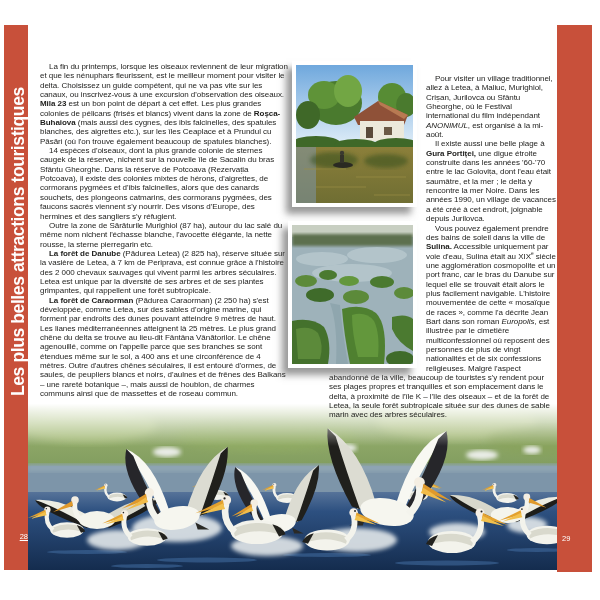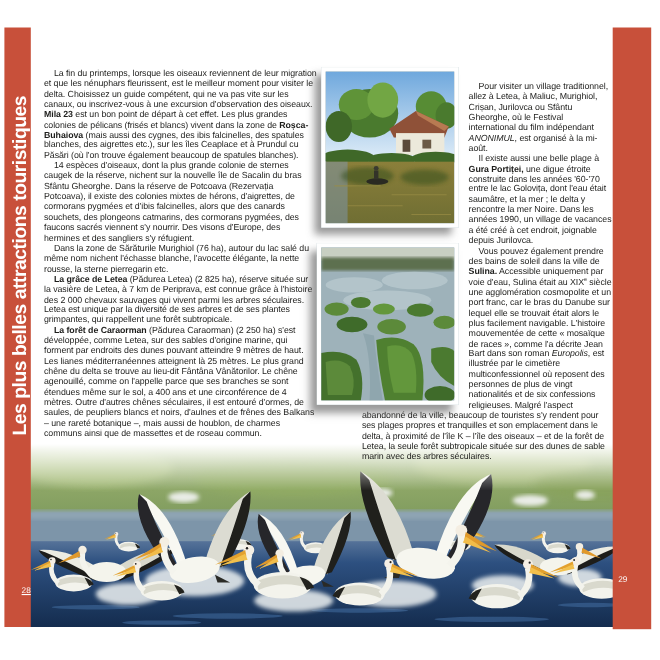--- a/index.html
+++ b/index.html
@@ -12,21 +12,21 @@
   .bar-left{left:4px;top:25px;width:24px;height:545px;}
   .bar-right{left:557px;top:25px;width:35px;height:547px;}
   .vertical-title{
     position:absolute;left:3px;top:371px;width:326px;height:22px;
     transform:rotate(-90deg);transform-origin:0 0;
     color:#fff;font-size:17.5px;font-weight:600;letter-spacing:-0.4px;
     white-space:nowrap;line-height:22px;
   }
   .page-num{position:absolute;color:#fff;font-size:7.5px;line-height:8px;}
   .num-left{right:0;top:508px;text-decoration:underline;}
-  .num-right{left:5px;top:498px;}
+  .num-right{left:5px;top:510px;}
   
   .textcol{position:absolute;z-index:2;font-size:8px;line-height:9.35px;letter-spacing:-0.05px;}
   .col-left{left:40px;top:62px;width:248px;}
   .col-right{left:329px;top:74px;width:227px;}
   .para{margin:0;text-indent:9px;}
   .para sup{font-size:0.6em;line-height:0;}
   .wrap-spacer{float:left;width:97px;height:296px;}
   
   .photo{position:absolute;z-index:4;border:4px solid #fff;box-sizing:border-box;
          box-shadow:-6px 7px 7px rgba(70,70,70,.55);background:#9db2ba;}
@@ -139,22 +139,22 @@
       <use href="#pswim" transform="translate(520,135) scale(0.85)"></use>
       <use href="#pswim" transform="translate(425,142) scale(-1,1)"></use>
       <use href="#pswim" transform="translate(40,130) scale(0.7)"></use>
     </svg>
     <div class="fade-top"></div>
   </figure>
 
   <div class="textcol col-left">
       <p class="para"><span>La fin du printemps, lorsque les oiseaux reviennent de leur migration et que les nénuphars fleurissent, est le meilleur moment pour visiter le delta. Choisissez un guide compétent, qui ne va pas vite sur les canaux, ou inscrivez-vous à une excursion d'observation des oiseaux. </span><span style="font-weight: bold;">Mila 23</span><span> est un bon point de départ à cet effet. Les plus grandes colonies de pélicans (frisés et blancs) vivent dans la zone de </span><span style="font-weight: bold;">Roșca-Buhaiova</span><span> (mais aussi des cygnes, des ibis falcinelles, des spatules blanches, des aigrettes etc.), sur les îles Ceaplace et à Prundul cu Păsări (où l'on trouve également beaucoup de spatules blanches).</span></p>
       <p class="para"><span>14 espèces d'oiseaux, dont la plus grande colonie de sternes caugek de la réserve, nichent sur la nouvelle île de Sacalin du bras Sfântu Gheorghe. Dans la réserve de Potcoava (Rezervația Potcoava), il existe des colonies mixtes de hérons, d'aigrettes, de cormorans pygmées et d'ibis falcinelles, alors que des canards souchets, des plongeons catmarins, des cormorans pygmées, des faucons sacrés viennent s'y nourrir. Des visons d'Europe, des hermines et des sangliers s'y réfugient.</span></p>
-      <p class="para"><span>Dans la zone de </span><span style="font-weight: normal;">Sărăturile Murighiol</span><span> (76 ha), autour du lac salé du même nom nichent l'échasse blanche, l'avocette élégante, la nette rousse, la sterne pierregarin etc.</span></p>
-      <p class="para"><span style="font-weight: bold;">La grâce de Letea</span><span> (Pădurea Letea) (2 825 ha), réserve située sur la vasière de Letea, à 7 km de Periprava, est connue grâce à l'histoire des 2 000 chevaux sauvages qui vivent parmi les arbres séculaires. Letea est unique par la diversité de ses arbres et de ses plantes grimpantes, qui rappellent une forêt subtropicale.</span></p>
+      <p class="para"><span>Outre la zone de </span><span style="font-weight: normal;">Sărăturile Murighiol</span><span> (87 ha), autour du lac salé du même nom nichent l'échasse blanche, l'avocette élégante, la nette rousse, la sterne pierregarin etc.</span></p>
+      <p class="para"><span style="font-weight: bold;">La forêt de Danube</span><span> (Pădurea Letea) (2 825 ha), réserve située sur la vasière de Letea, à 7 km de Periprava, est connue grâce à l'histoire des 2 000 chevaux sauvages qui vivent parmi les arbres séculaires. Letea est unique par la diversité de ses arbres et de ses plantes grimpantes, qui rappellent une forêt subtropicale.</span></p>
       <p class="para"><span style="font-weight: bold;">La forêt de Caraorman</span><span> (Pădurea Caraorman) (2 250 ha) s'est développée, comme Letea, sur des sables d'origine marine, qui forment par endroits des dunes pouvant atteindre 9 mètres de haut. Les lianes méditerranéennes atteignent là 25 mètres. Le plus grand chêne du delta se trouve au lieu-dit Fântâna Vânătorilor. Le chêne agenouillé, comme on l'appelle parce que ses branches se sont étendues même sur le sol, a 400 ans et une circonférence de 4 mètres. Outre d'autres chênes séculaires, il est entouré d'ormes, de saules, de peupliers blancs et noirs, d'aulnes et de frênes des Balkans – une rareté botanique –, mais aussi de houblon, de charmes communs ainsi que de massettes et de roseau commun.</span></p>
     </div>
 
   <div class="textcol col-right">
     <div class="wrap-spacer"></div>
     <div style="display:contents"><p class="para"><span>Pour visiter un village traditionnel, allez à Letea, à Maliuc, Murighiol, Crișan, Jurilovca ou Sfântu Gheorghe, où le Festival international du film indépendant </span><span style="font-style: italic;">ANONIMUL</span><span>, est organisé à la mi-août.</span></p><p class="para"><span>Il existe aussi une belle plage à </span><span style="font-weight: bold;">Gura Portiței,</span><span> une digue étroite construite dans les années '60-'70 entre le lac Golovița, dont l'eau était saumâtre, et la mer ; le delta y rencontre la mer Noire. Dans les années 1990, un village de vacances a été créé à cet endroit, joignable depuis Jurilovca.</span></p><p class="para"><span>Vous pouvez également prendre des bains de soleil dans la ville de </span><span style="font-weight: bold;">Sulina.</span><span> Accessible uniquement par voie d'eau, Sulina était au XIX</span><sup>e</sup><span> siècle une agglomération cosmopolite et un port franc, car le bras du Danube sur lequel elle se trouvait était alors le plus facilement navigable. L'histoire mouvementée de cette « mosaïque de races », comme l'a décrite Jean Bart dans son roman </span><span style="font-style: italic;">Europolis</span><span>, est illustrée par le cimetière multiconfessionnel où reposent des personnes de plus de vingt nationalités et de six confessions religieuses. Malgré l'aspect abandonné de la ville, beaucoup de touristes s'y rendent pour ses plages propres et tranquilles et son emplacement dans le delta, à proximité de l'île K – l'île des oiseaux – et de la forêt de Letea, la seule forêt subtropicale située sur des dunes de sable marin avec des arbres séculaires.</span></p></div>
   </div>
 
   <figure class="photo photo-village" style="margin:0;">
     <svg viewBox="0 0 117 138" preserveAspectRatio="none">

